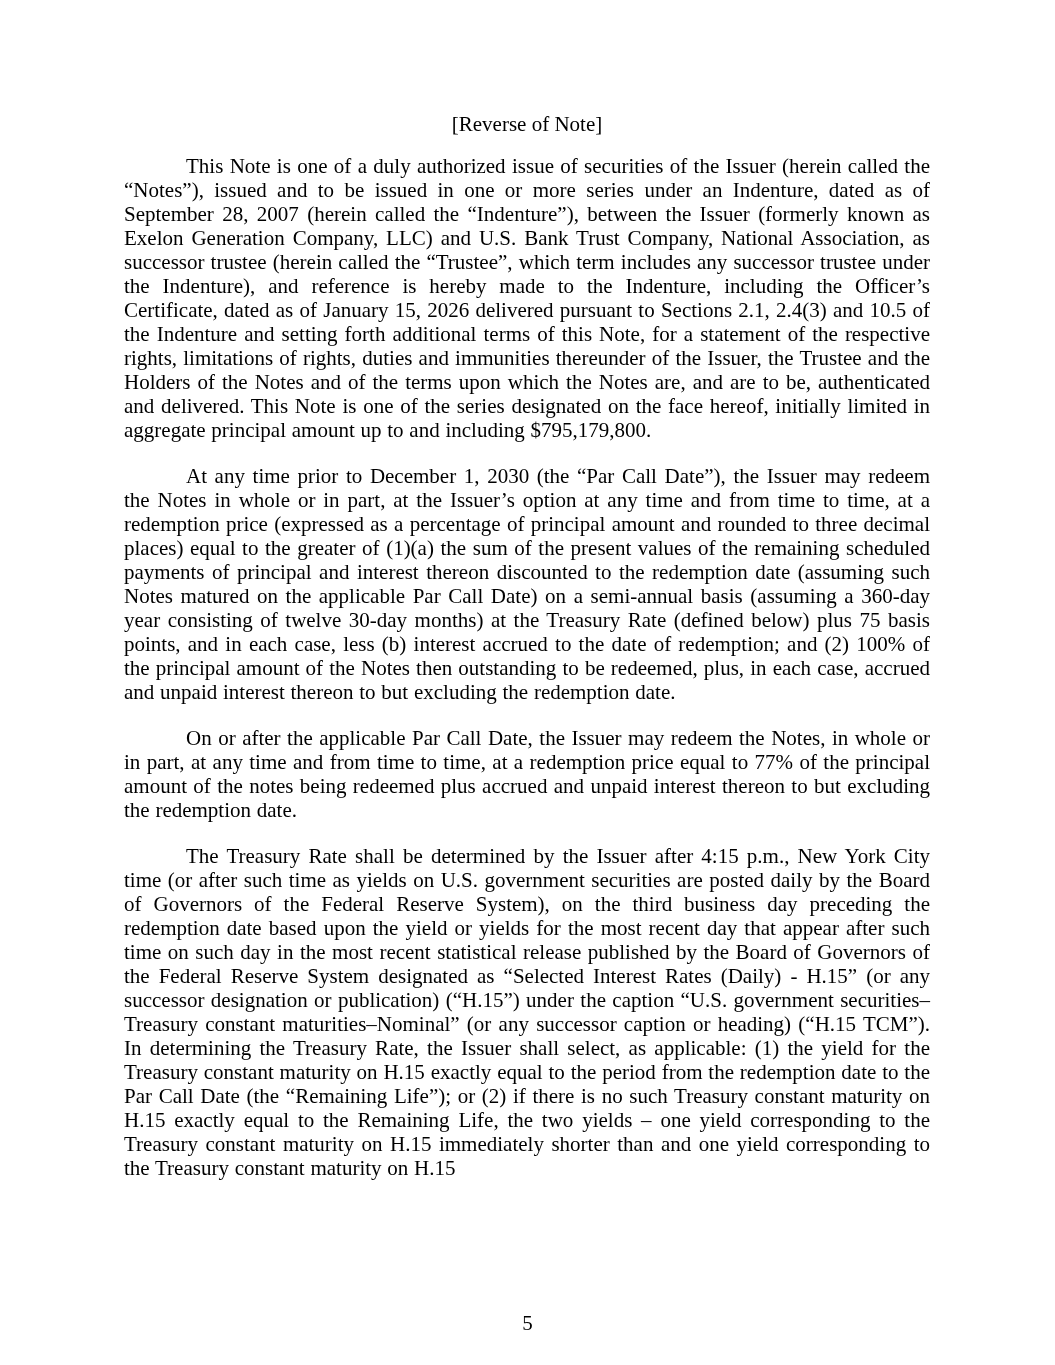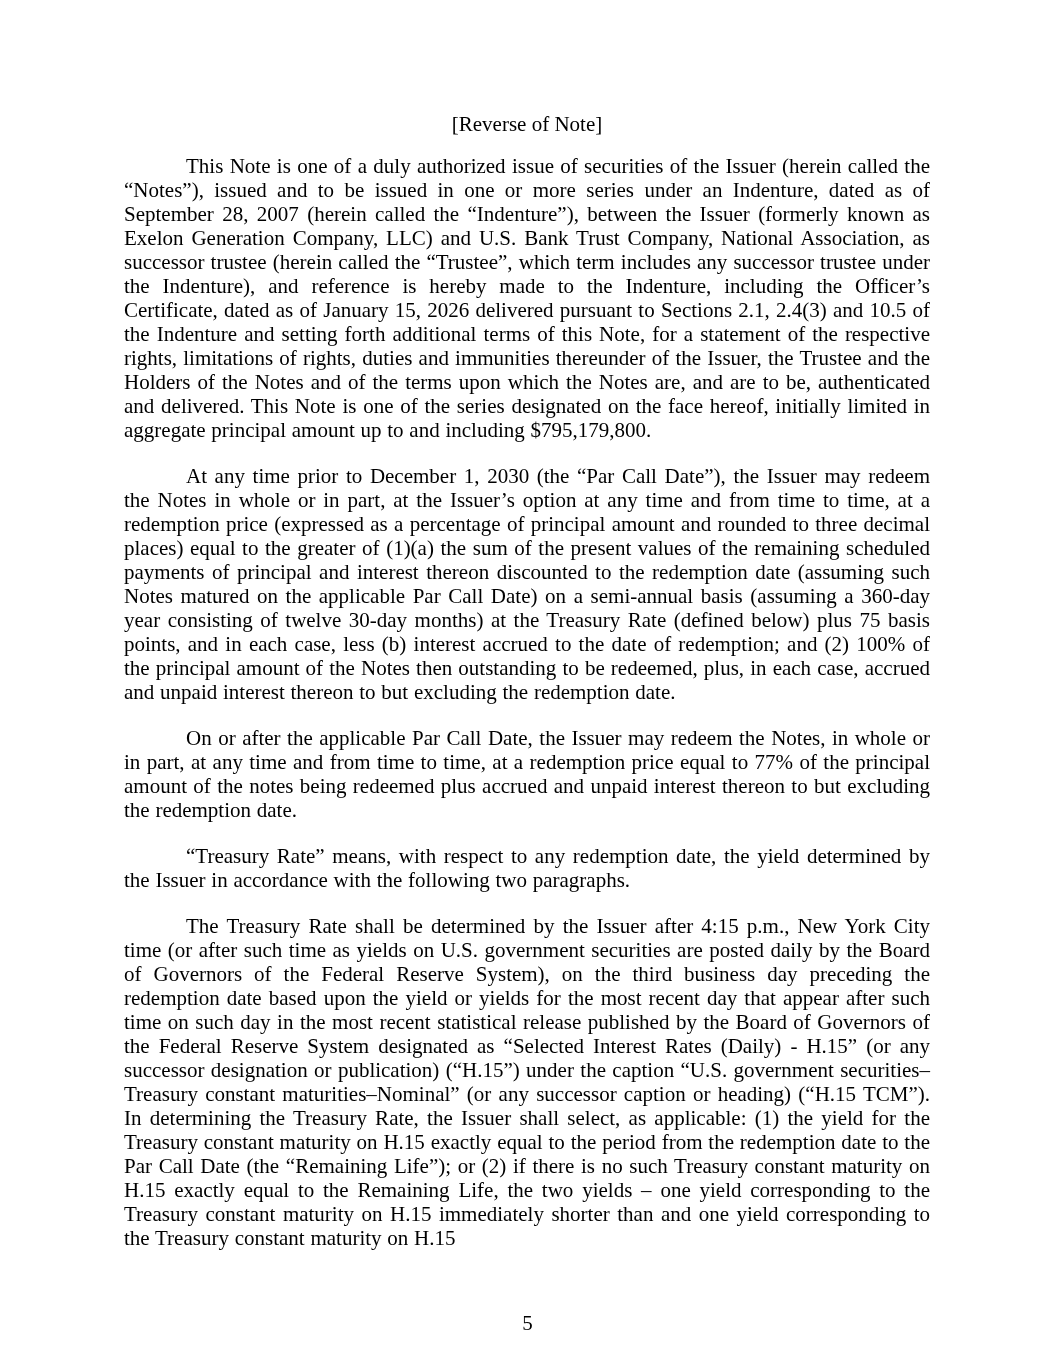--- a/index.html
+++ b/index.html
@@ -40,16 +40,15 @@
   }
 </style>
 </head>
 <body>
 
 <div class="page">
   <div class="doc-title">[Reverse of Note]</div>
   <p class="para">This Note is one of a duly authorized issue of securities of the Issuer (herein called the “Notes”), issued and to be issued in one or more series under an Indenture, dated as of September 28, 2007 (herein called the “Indenture”), between the Issuer (formerly known as Exelon Generation Company, LLC) and U.S. Bank Trust Company, National Association, as successor trustee (herein called the “Trustee”, which term includes any successor trustee under the Indenture), and reference is hereby made to the Indenture, including the Officer’s Certificate, dated as of January 15, 2026 delivered pursuant to Sections 2.1, 2.4(3) and 10.5 of the Indenture and setting forth additional terms of this Note, for a statement of the respective rights, limitations of rights, duties and immunities thereunder of the Issuer, the Trustee and the Holders of the Notes and of the terms upon which the Notes are, and are to be, authenticated and delivered.  This Note is one of the series designated on the face hereof, initially limited in aggregate principal amount up to and including $795,179,800.</p>
   <p class="para">At any time prior to December 1, 2030 (the “Par Call Date”), the Issuer may redeem the Notes in whole or in part, at the Issuer’s option at any time and from time to time, at a redemption price (expressed as a percentage of principal amount and rounded to three decimal places) equal to the greater of (1)(a) the sum of the present values of the remaining scheduled payments of principal and interest thereon discounted to the redemption date (assuming such Notes matured on the applicable Par Call Date) on a semi-annual basis (assuming a 360-day year consisting of twelve 30-day months) at the Treasury Rate (defined below) plus 75 basis points, and in each case, less (b) interest accrued to the date of redemption; and (2) 100% of the principal amount of the Notes then outstanding to be redeemed, plus, in each case, accrued and unpaid interest thereon to but excluding the redemption date.</p>
   <p class="para">On or after the applicable Par Call Date, the Issuer may redeem the Notes, in whole or in part, at any time and from time to time, at a redemption price equal to 77% of the principal amount of the notes being redeemed plus accrued and unpaid interest thereon to but excluding the redemption date.</p>
-  <p class="para">“Treasury Rate” means, with respect to any redemption date, the yield determined by the Issuer in accordance with the following two paragraphs.</p>
   <p class="para">The Treasury Rate shall be determined by the Issuer after 4:15 p.m., New York City time (or after such time as yields on U.S. government securities are posted daily by the Board of Governors of the Federal Reserve System), on the third business day preceding the redemption date based upon the yield or yields for the most recent day that appear after such time on such day in the most recent statistical release published by the Board of Governors of the Federal Reserve System designated as “Selected Interest Rates (Daily) - H.15” (or any successor designation or publication) (“H.15”) under the caption “U.S. government securities–Treasury constant maturities–Nominal” (or any successor caption or heading) (“H.15 TCM”). In determining the Treasury Rate, the Issuer shall select, as applicable: (1) the yield for the Treasury constant maturity on H.15 exactly equal to the period from the redemption date to the Par Call Date (the “Remaining Life”); or (2) if there is no such Treasury constant maturity on H.15 exactly equal to the Remaining Life, the two yields – one yield corresponding to the Treasury constant maturity on H.15 immediately shorter than and one yield corresponding to the Treasury constant maturity on H.15</p>
   <div class="page-number">5</div>
 </div>
 
 </body></html>

